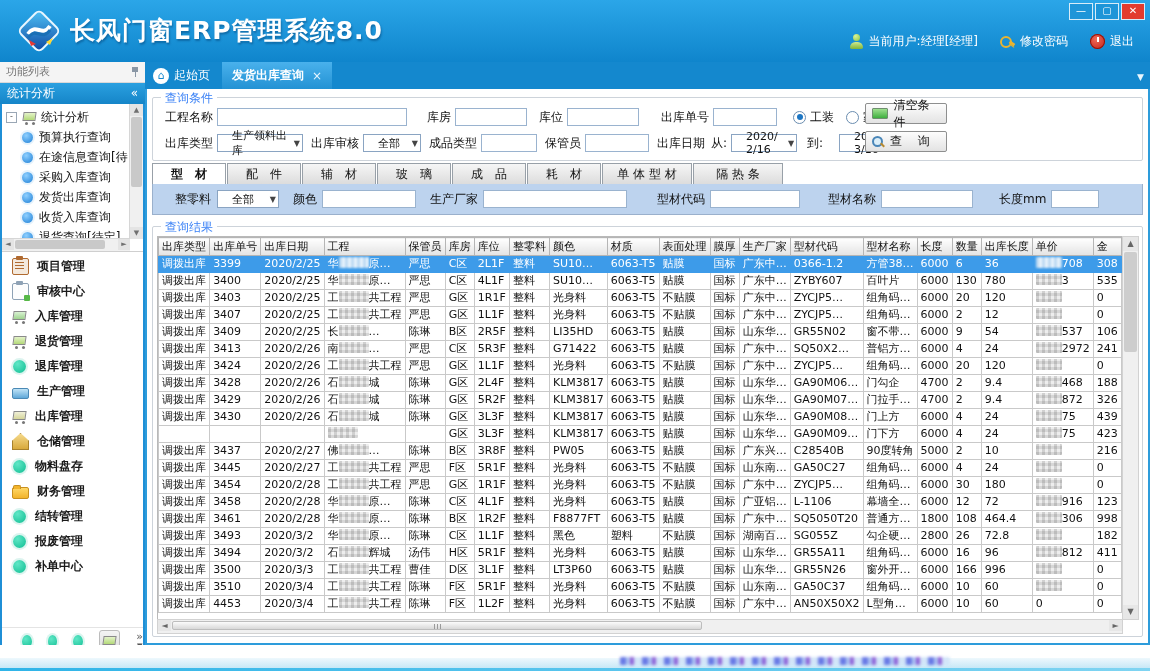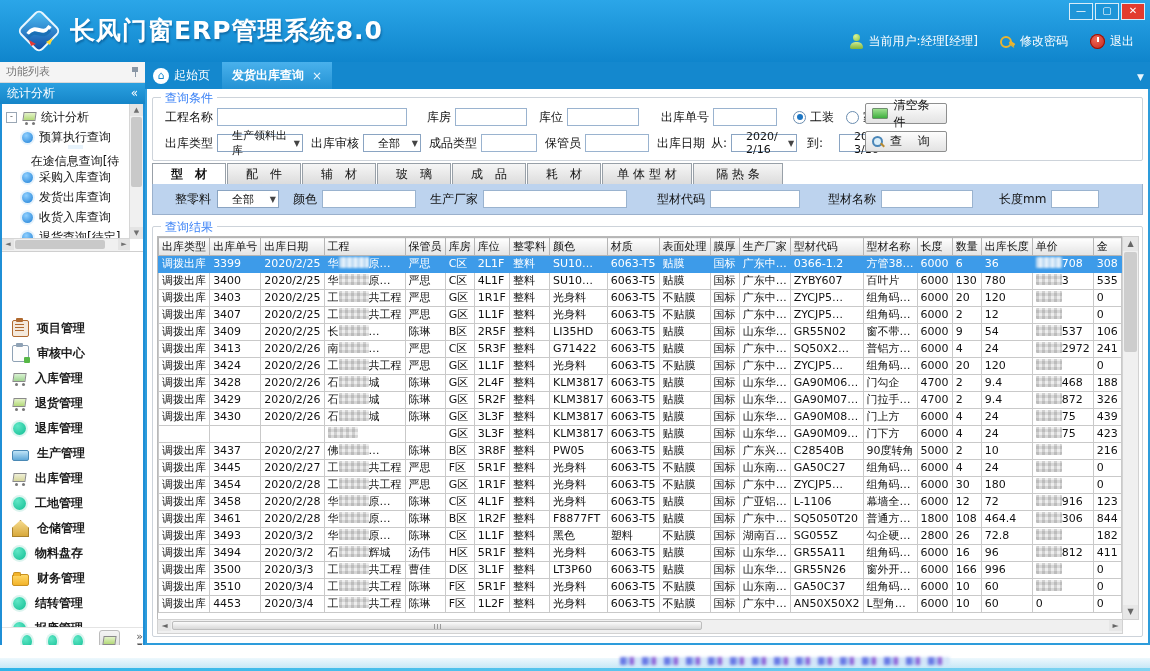--- a/index.html
+++ b/index.html
@@ -32,21 +32,21 @@
   .dot-icon{width:11px;height:11px;border-radius:50%;background:radial-gradient(circle at 38% 32%,#8fd0ff,#1d7fd6);
             box-shadow:0 0 0 2px #e7f3fc;margin:0 2px;}
   .vScroll{position:absolute;right:0;top:0;width:13px;bottom:12px;background:#f0f0f0;border-left:1px solid #d6d6d6;}
   .vScroll .arr{height:12px;background:#e4e4e4;color:#707070;font-size:7px;text-align:center;line-height:12px;cursor:pointer;}
   .vScroll .arr.dn{position:absolute;bottom:0;left:0;right:0;}
   .vScroll .thumb{position:absolute;top:13px;left:1px;right:1px;height:70px;background:#c9c9c9;border-radius:2px;cursor:pointer;}
   .hScroll{position:absolute;left:0;right:13px;bottom:0;height:12px;background:#f0f0f0;border-top:1px solid #d6d6d6;}
   .hScroll .arr{position:absolute;top:0;width:12px;height:11px;background:#e4e4e4;color:#707070;font-size:7px;text-align:center;line-height:11px;cursor:pointer;}
   .hScroll .arr.rt{right:0;}
   .hScroll .thumb{position:absolute;left:13px;top:1px;height:9px;width:70%;background:#c9c9c9;border-radius:2px;cursor:pointer;}
-  .menu{padding-top:19px;margin-top:45px;}
+  .menu{padding-top:2px;}
   .menu-item{height:25px;display:flex;align-items:center;gap:8px;padding-left:10px;font-weight:bold;
              font-size:12px;color:#1a1a1a;cursor:pointer;}
   .mi-icon{width:15px;height:15px;display:inline-block;position:relative;flex:none;}
   .circle-icon{border-radius:50%;background:radial-gradient(circle at 35% 30%,#5fe7c6,#0fbd92);box-shadow:0 0 0 2px #dcf4ef;width:13px;height:13px;margin:1px;}
   .clipboard-icon{background:#f4e9dc;border:1px solid #b06a30;border-radius:2px;}
   .clipboard-icon:before{content:"";position:absolute;left:3px;top:-3px;width:7px;height:4px;background:#b06a30;border-radius:1px;}
   .clipboard-icon:after{content:"";position:absolute;left:2px;top:3px;width:9px;height:1px;background:#b06a30;box-shadow:0 3px 0 #b06a30,0 6px 0 #b06a30;}
   .audit-clipboard-icon{background:#fdfdfd;border:1px solid #8fa2b5;border-radius:2px;}
   .audit-clipboard-icon:before{content:"";position:absolute;left:3px;top:-3px;width:7px;height:4px;background:#8fa2b5;border-radius:1px;}
   .audit-clipboard-icon:after{content:"";position:absolute;right:-2px;bottom:-2px;width:6px;height:6px;background:#57b847;border-radius:1px;}
@@ -205,21 +205,21 @@
         <div class="tree-row tree-root">
           <span class="expander">-</span>
           <span class="mi-icon cart-return-icon"></span>
           <span>统计分析</span>
         </div>
         <div>
             <div class="tree-row" style="padding-left: 14px;">
               <span class="dot-icon"></span>
               <span>预算执行查询</span>
             </div>
-            <div class="tree-row" style="padding-left: 14px; flex-direction: column;">
+            <div class="tree-row" style="padding-left: 14px;">
               <span class="dot-icon"></span>
               <span>在途信息查询[待</span>
             </div>
             <div class="tree-row" style="padding-left: 14px;">
               <span class="dot-icon"></span>
               <span>采购入库查询</span>
             </div>
             <div class="tree-row" style="padding-left: 14px;">
               <span class="dot-icon"></span>
               <span>发货出库查询</span>
@@ -266,24 +266,20 @@
           <span class="mi-icon circle-icon"></span>
           <span>退库管理</span>
         </div>
         <div class="menu-item">
           <span class="mi-icon machine-icon"></span>
           <span>生产管理</span>
         </div>
         <div class="menu-item">
           <span class="mi-icon cart-out-icon"></span>
           <span>出库管理</span>
-        </div>
-        <div class="menu-item">
-          <span class="mi-icon circle-icon"></span>
-          <span>工地管理</span>
         </div>
         <div class="menu-item">
           <span class="mi-icon warehouse-icon"></span>
           <span>仓储管理</span>
         </div>
         <div class="menu-item">
           <span class="mi-icon circle-icon"></span>
           <span>物料盘存</span>
         </div>
         <div class="menu-item">
@@ -788,21 +784,21 @@
               <td>6063-T5</td>
               <td>贴膜</td>
               <td>国标</td>
               <td>广东中…</td>
               <td>SQ5050T20</td>
               <td>普通方…</td>
               <td>1800</td>
               <td>108</td>
               <td>464.4</td>
               <td><span class="mosaic"></span>306</td>
-              <td>844</td>
+              <td>998</td>
             </tr>
             <tr>
               <td>调拨出库</td>
               <td>3493</td>
               <td>2020/3/2</td>
               <td>华<span class="mosaic wide"></span>原…</td>
               <td>陈琳</td>
               <td>C区</td>
               <td>1L1F</td>
               <td>整料</td>

